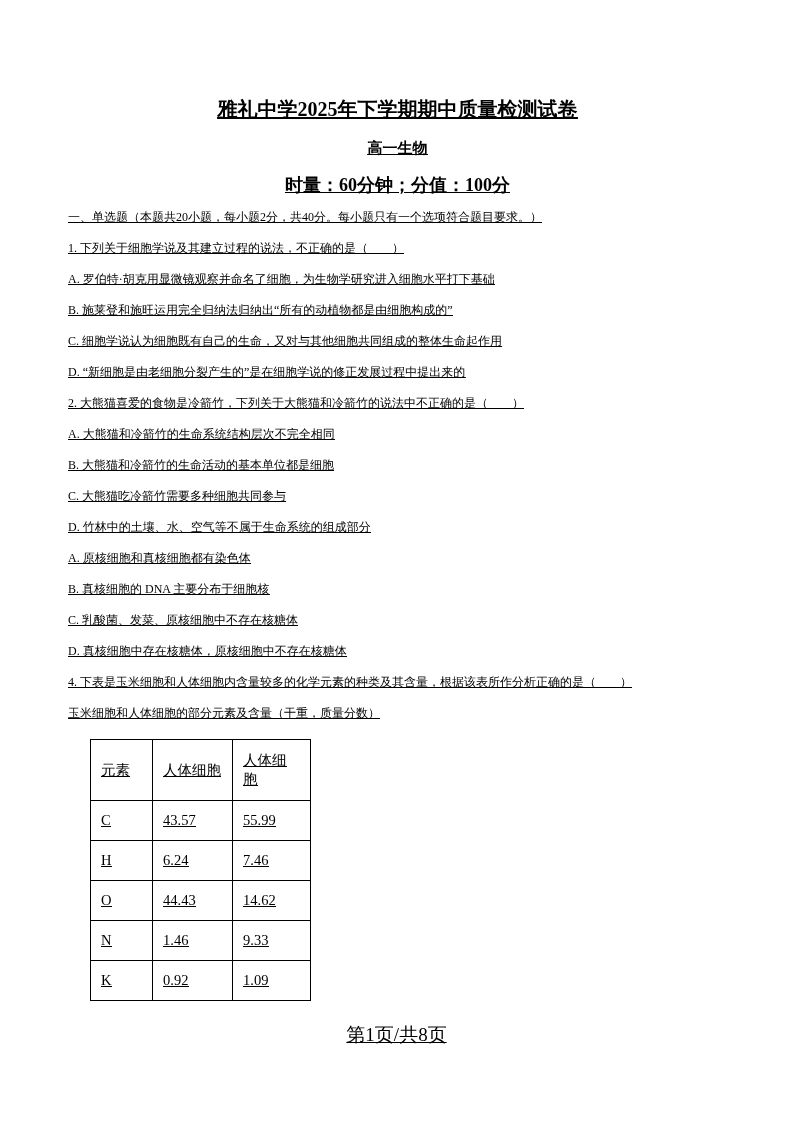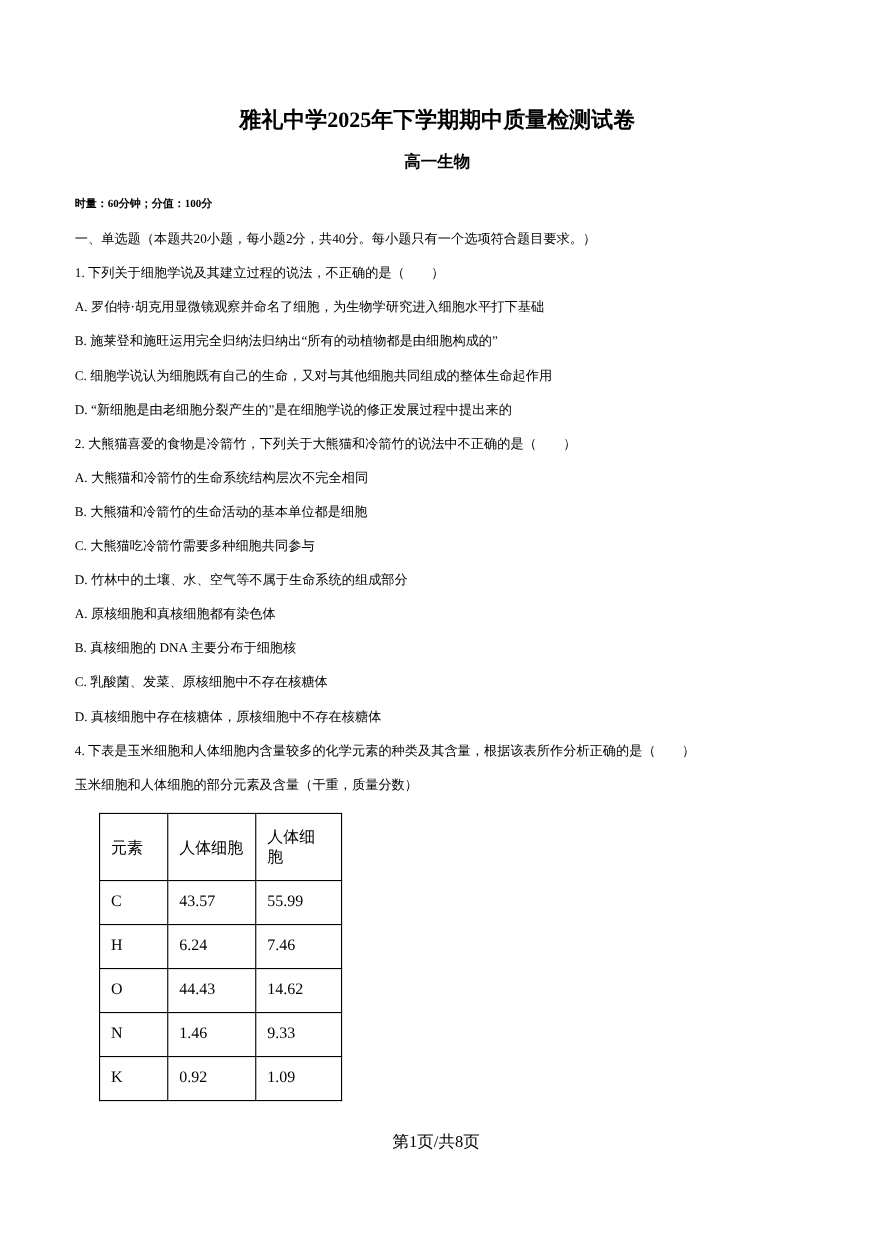--- a/index.html
+++ b/index.html
@@ -1,15 +1,15 @@
 <!DOCTYPE html>
 <html><head>
 <meta charset="utf-8">
 <style>
-  * { box-sizing: border-box; }
+  * { box-sizing: border-box; text-decoration: underline; }
   html, body {
     margin: 0;
     padding: 0;
     background: #ffffff;
   }
   .page {
     position: relative;
     width: 793px;
     height: 1122px;
     margin: 0 auto;
@@ -26,22 +26,22 @@
     line-height: 26px;
   }
   .subtitle {
     text-align: center;
     font-size: 15px;
     font-weight: bold;
     line-height: 28px;
     margin-top: 12px;
   }
   .info {
-    text-align: left;
-    font-size: 10px;
+    text-align: center;
+    font-size: 18px;
     font-weight: bold;
     line-height: 31px;
     margin-top: 8px;
   }
   .line {
     font-size: 12px;
     line-height: 31px;
     white-space: nowrap;
   }
   .section-header {
@@ -67,21 +67,21 @@
   .data-table th:nth-child(2),
   .data-table td:nth-child(2) { width: 80px; }
   .data-table th:nth-child(3),
   .data-table td:nth-child(3) { width: 78px; }
   .footer {
     position: absolute;
     left: 0;
     right: 0;
     bottom: 74px;
     text-align: center;
-    font-size: 15px;
+    font-size: 19px;
   }
 </style>
 </head>
 <body>
 
 <div class="page">
 
   <div class="title">雅礼中学2025年下学期期中质量检测试卷</div>
   <div class="subtitle">高一生物</div>
   <div class="info">时量：60分钟；分值：100分</div>

